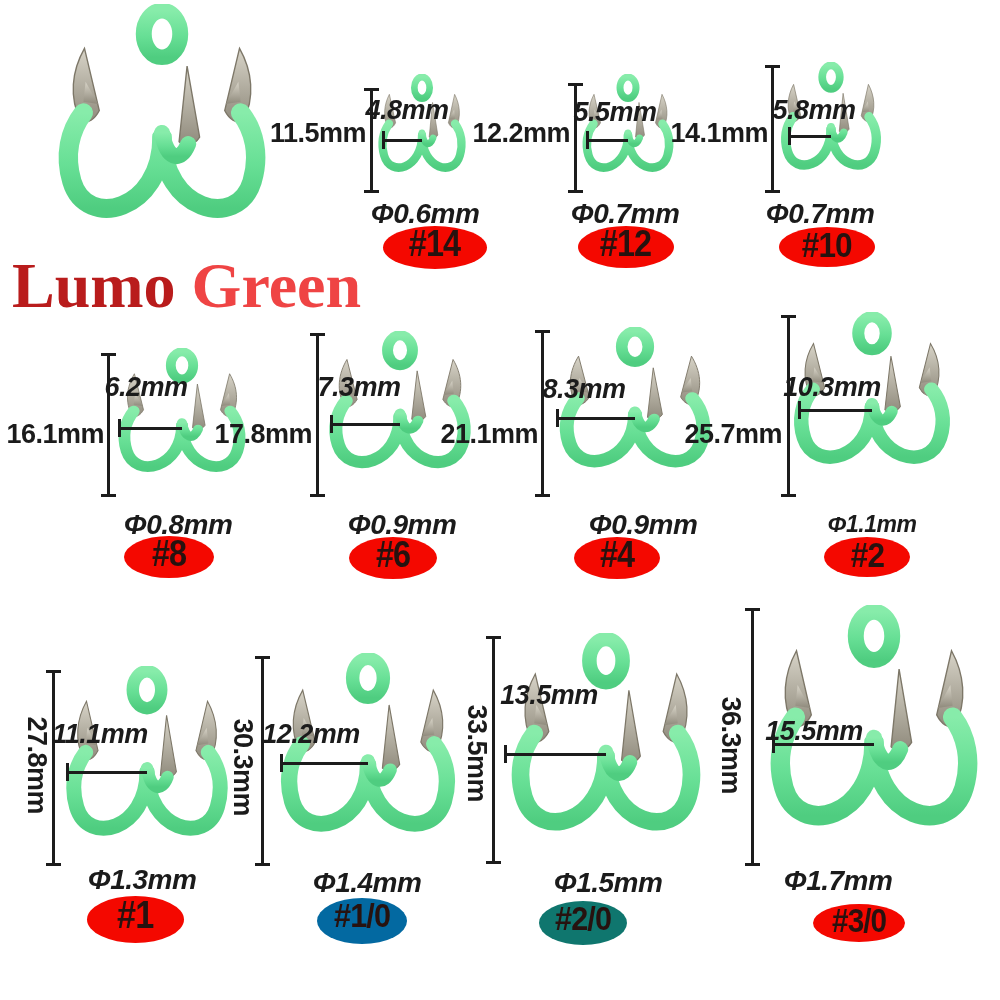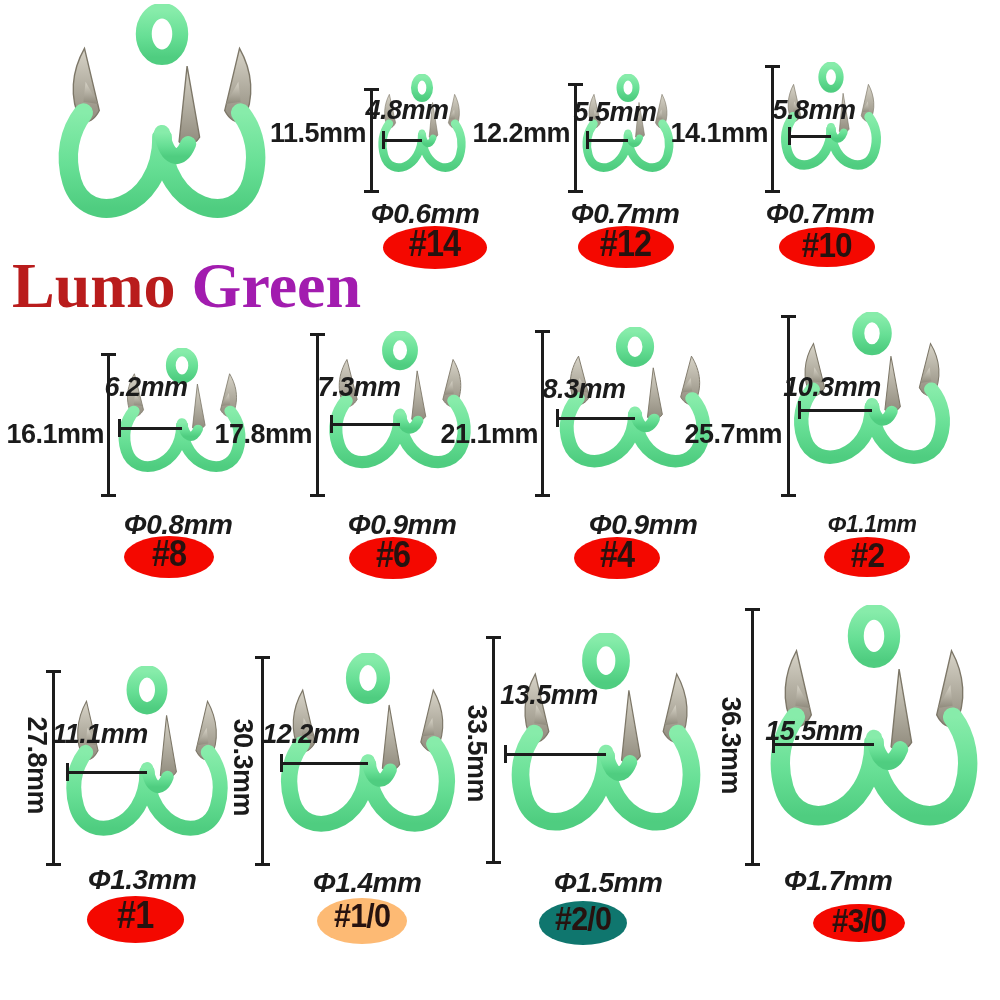--- a/index.html
+++ b/index.html
@@ -61,21 +61,21 @@
         </g>
       </g>
     </defs>
   </svg>
 
   <svg class="hook-svg" style="left:48px;top:4px" width="228" height="262" viewBox="0 0 100 118" preserveAspectRatio="none">
       <use href="#trebleHook"></use>
     </svg>
 
   <div class="title">
-    <span style="color:#b91c1c">Lumo</span><span> </span><span style="color:#a21caf">Green</span>
+    <span style="color:#b91c1c">Lumo</span><span> </span><span style="color:#ef4444">Green</span>
   </div>
 
   <svg class="hook-svg" style="left:374px;top:74px" width="96" height="120" viewBox="0 0 100 118" preserveAspectRatio="none">
       <use href="#trebleHook"></use>
     </svg>
   <div class="vline" style="left:370px;top:88px;height:105px"></div>
   <div class="dim-label right" style="left:256px;top:120px;width:110px">11.5mm</div>
   <div class="dim-label center" style="left:352px;top:97px;width:110px">4.8mm</div>
   <div class="wline" style="left:382px;top:139px;width:40px"></div>
   <div class="dim-label center" style="left:355px;top:200px;width:140px;font-size:28px">Φ0.6mm</div>
@@ -168,21 +168,21 @@
     </div>
 
   <svg class="hook-svg" style="left:272px;top:653px" width="192" height="219" viewBox="0 0 100 118" preserveAspectRatio="none">
       <use href="#trebleHook"></use>
     </svg>
   <div class="vline" style="left:261px;top:656px;height:210px"></div>
   <div class="dim-label vlabel" style="left:197px;top:750px;width:90px">30.3mm</div>
   <div class="dim-label center" style="left:256px;top:721px;width:110px">12.2mm</div>
   <div class="wline" style="left:280px;top:762px;width:88px"></div>
   <div class="dim-label center" style="left:297px;top:869px;width:140px;font-size:28px">Φ1.4mm</div>
-  <div class="badge" style="left:317px;top:898px;width:90px;height:46px;background:#fdba74">
+  <div class="badge" style="left:317px;top:898px;width:90px;height:46px;background:#0369a1">
       <span style="font-size:34px;color:#27120f">#1/0</span>
     </div>
 
   <svg class="hook-svg" style="left:502px;top:633px" width="208" height="242" viewBox="0 0 100 118" preserveAspectRatio="none">
       <use href="#trebleHook"></use>
     </svg>
   <div class="vline" style="left:492px;top:636px;height:228px"></div>
   <div class="dim-label vlabel" style="left:431px;top:736px;width:90px">33.5mm</div>
   <div class="dim-label center" style="left:494px;top:682px;width:110px">13.5mm</div>
   <div class="wline" style="left:504px;top:753px;width:102px"></div>

